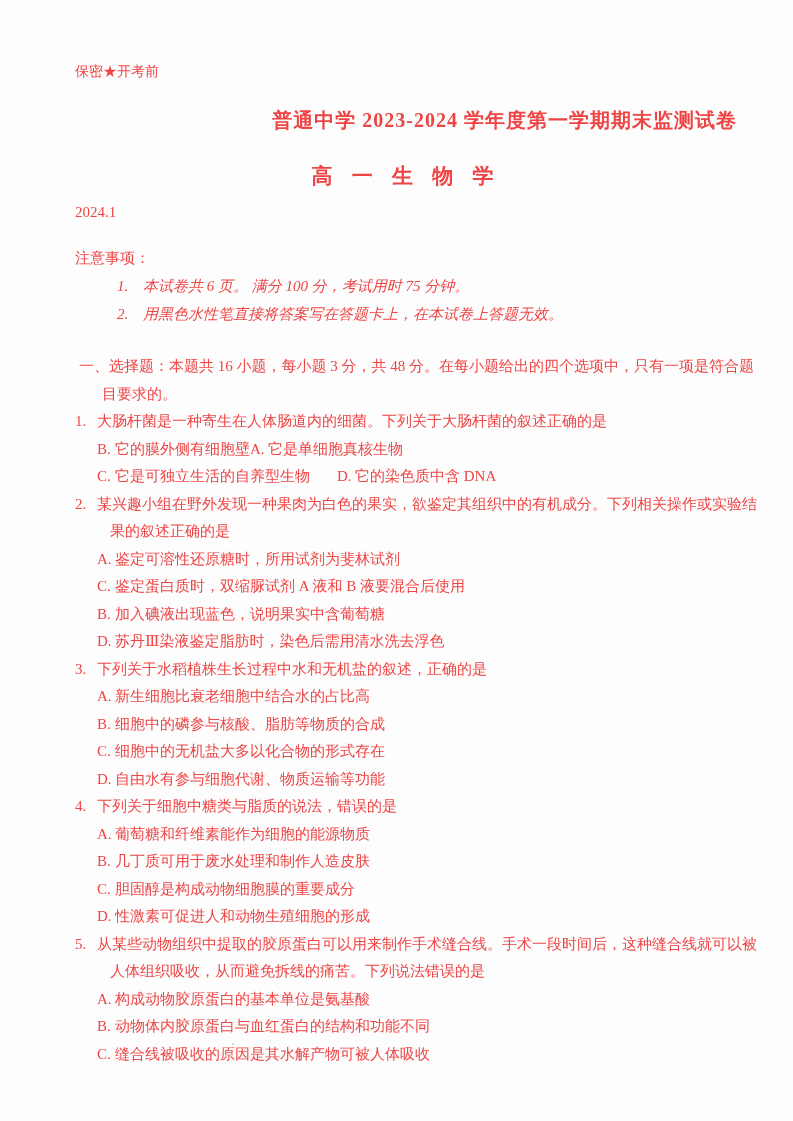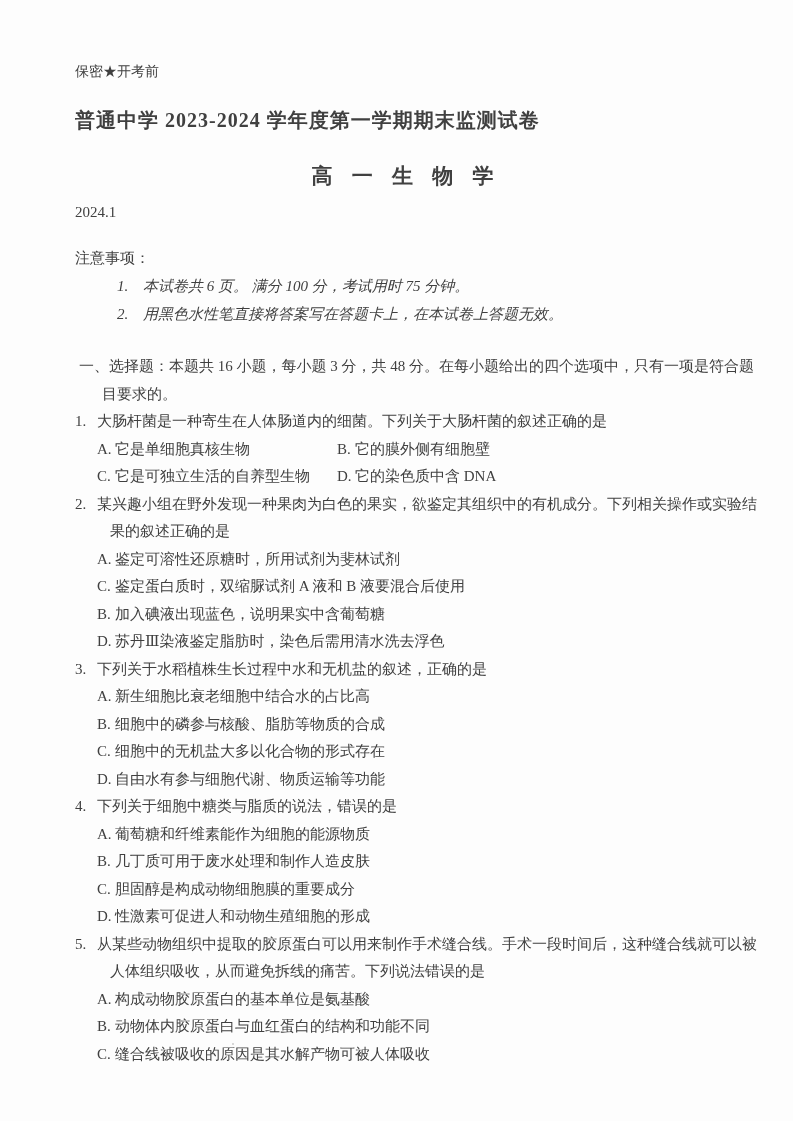--- a/index.html
+++ b/index.html
@@ -1,29 +1,29 @@
 <!DOCTYPE html>
 <html><head>
 <meta charset="utf-8">
 <style>
   html,body{margin:0;padding:0;background:#e8e8e8;}
   .page{
     position:relative;
     width:793px;height:1121px;
     margin:0 auto;
     background:#fdfdfd;
-    color:#404040;
+    color:#ef4444;
     font-family:"Liberation Serif","DejaVu Serif",serif;
     box-sizing:border-box;
     padding:0 56px 0 75px;
     overflow:hidden;
   }
   .line{font-size:15px;line-height:27.5px;height:27.5px;white-space:nowrap;}
   .security{margin-top:62px;font-size:14px;line-height:20px;}
-  .title{margin-top:24px;font-size:20px;line-height:28px;text-align:left;font-weight:600;letter-spacing:1px;}
+  .title{margin-top:24px;font-size:20px;line-height:28px;text-align:right;font-weight:600;letter-spacing:1px;}
   .subtitle{margin-top:28px;font-size:21px;line-height:28px;text-align:center;font-weight:600;letter-spacing:7px;}
   .date{margin-top:12px;font-size:15px;line-height:20px;text-align:left;padding-right:50px;}
   .notice{margin-top:22px;}
   .notice-heading{font-size:15px;line-height:28px;height:28px;}
   .notice-item{font-size:15px;line-height:28px;height:28px;padding-left:42px;white-space:nowrap;font-style:italic;}
   .notice-item .n-label{display:inline-block;width:26px;}
   .section-block{margin-top:25px;}
   .sec-line1{padding-left:4px;text-align:right;}
   .sec-line2{padding-left:27px;}
   .q-first .q-num{display:inline-block;width:22px;}
@@ -59,25 +59,25 @@
   <div class="section-block">
     <div class="line sec-line1">一、选择题：本题共 16 小题，每小题 3 分，共 48 分。在每小题给出的四个选项中，只有一项是符合题</div>
     <div class="line sec-line2">目要求的。</div>
   </div>
 
   <div>
     <div class="line q-first">
       <span class="q-num">1.</span><span>大肠杆菌是一种寄生在人体肠道内的细菌。下列关于大肠杆菌的叙述正确的是</span>
     </div>
     <div class="option-row">
+      <div class="opt-col">
+        <span class="opt-label">B.</span><span>它的膜外侧有细胞壁</span>
+      </div>
       <div class="opt-col first">
         <span class="opt-label">A.</span><span>它是单细胞真核生物</span>
-      </div>
-      <div class="opt-col">
-        <span class="opt-label">B.</span><span>它的膜外侧有细胞壁</span>
       </div>
     </div>
     <div class="option-row">
       <div class="opt-col first">
         <span class="opt-label">C.</span><span>它是可独立生活的自养型生物</span>
       </div>
       <div class="opt-col">
         <span class="opt-label">D.</span><span>它的染色质中含 DNA</span>
       </div>
     </div>

